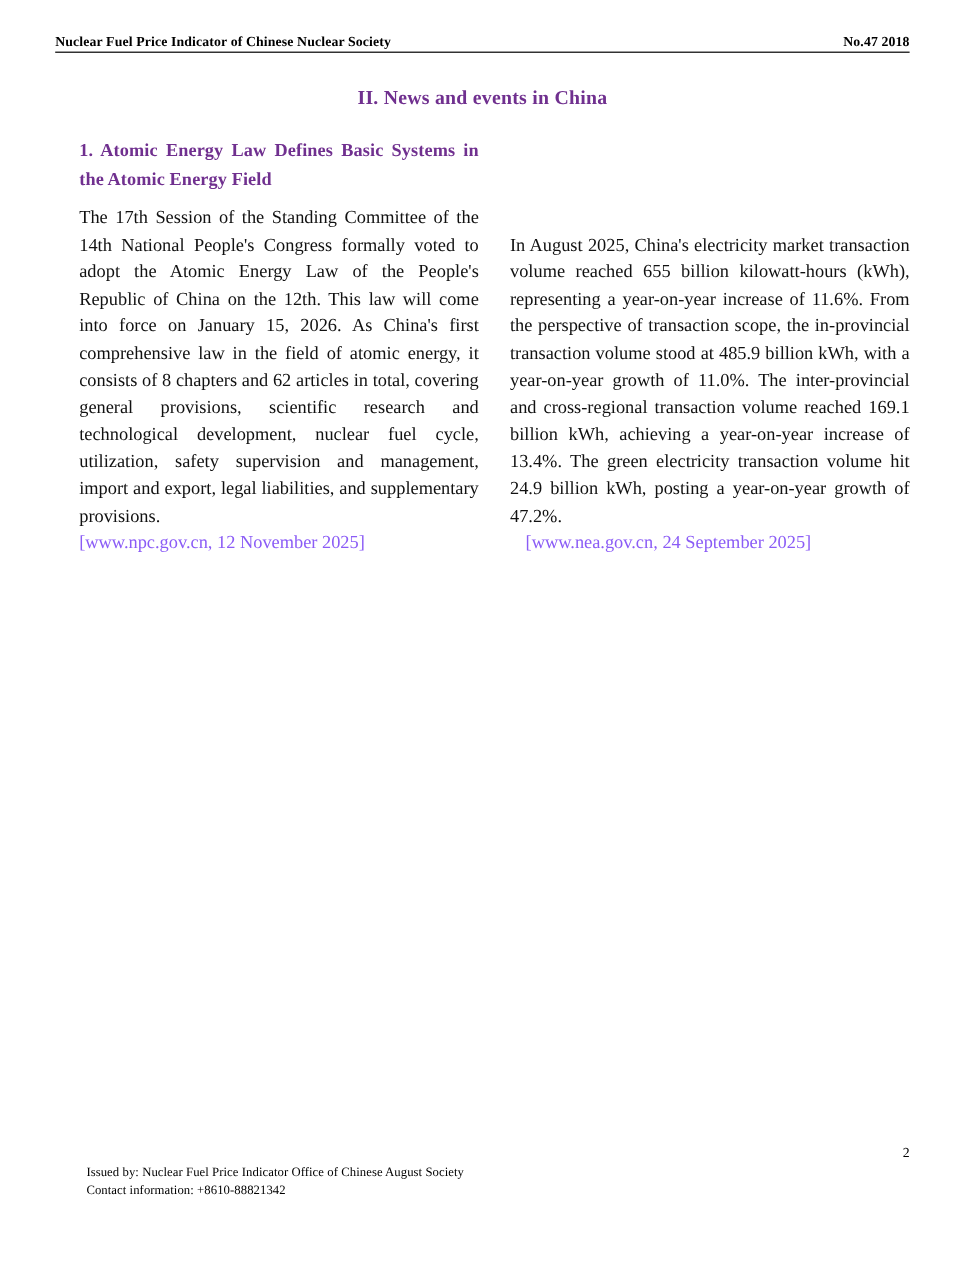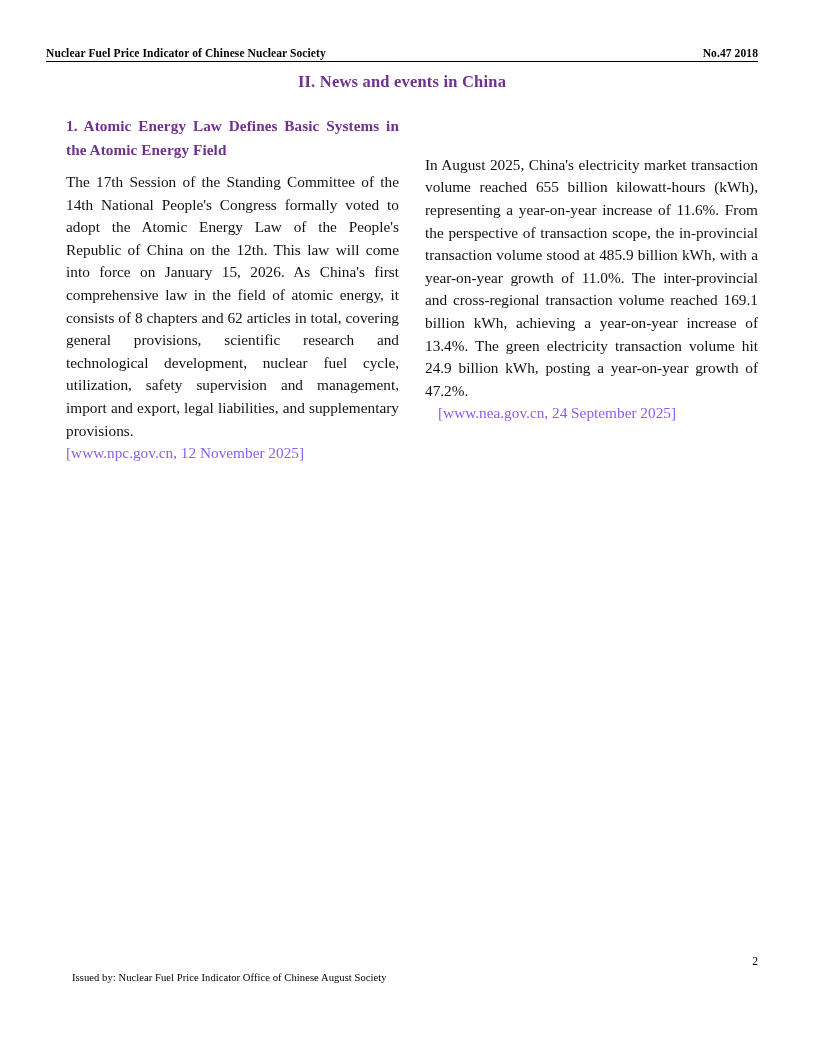--- a/index.html
+++ b/index.html
@@ -16,21 +16,21 @@
     overflow: hidden;
     font-family: "Liberation Serif", "DejaVu Serif", serif;
     color: #000000;
     -webkit-font-smoothing: antialiased;
   }
 
   
   .running-header {
     position: absolute;
     left: 46px;
-    top: 42px;
+    top: 24px;
     width: 712px;
     height: 19px;
     border-bottom: 1.4px solid #000000;
     display: flex;
     align-items: flex-end;
     justify-content: space-between;
     font-weight: bold;
     font-size: 11.5px;
     letter-spacing: 0.1px;
   }
@@ -58,21 +58,21 @@
   }
 
   
   .columns {
     position: absolute;
     left: 66px;
     top: 114px;
     width: 692px;
     display: flex;
     gap: 26px;
-    align-items: center;
+    align-items: flex-end;
   }
   .col {
     width: 333px;
   }
 
   .article-title {
     font-weight: bold;
     font-size: 15.2px;
     color: #70308f;
     text-align: justify;
@@ -158,15 +158,16 @@
         <p class="source-line indented">[www.nea.gov.cn, 24 September 2025]</p>
       </div>
     </div>
 
   </div>
 
   <div class="page-number">2</div>
 
   <div class="footer">
     <div>Issued by: Nuclear Fuel Price Indicator Office of Chinese August Society</div>
+    <div>Contact information: +8610-88821342</div>
   </div>
 
 </div>
 
 </body></html>

